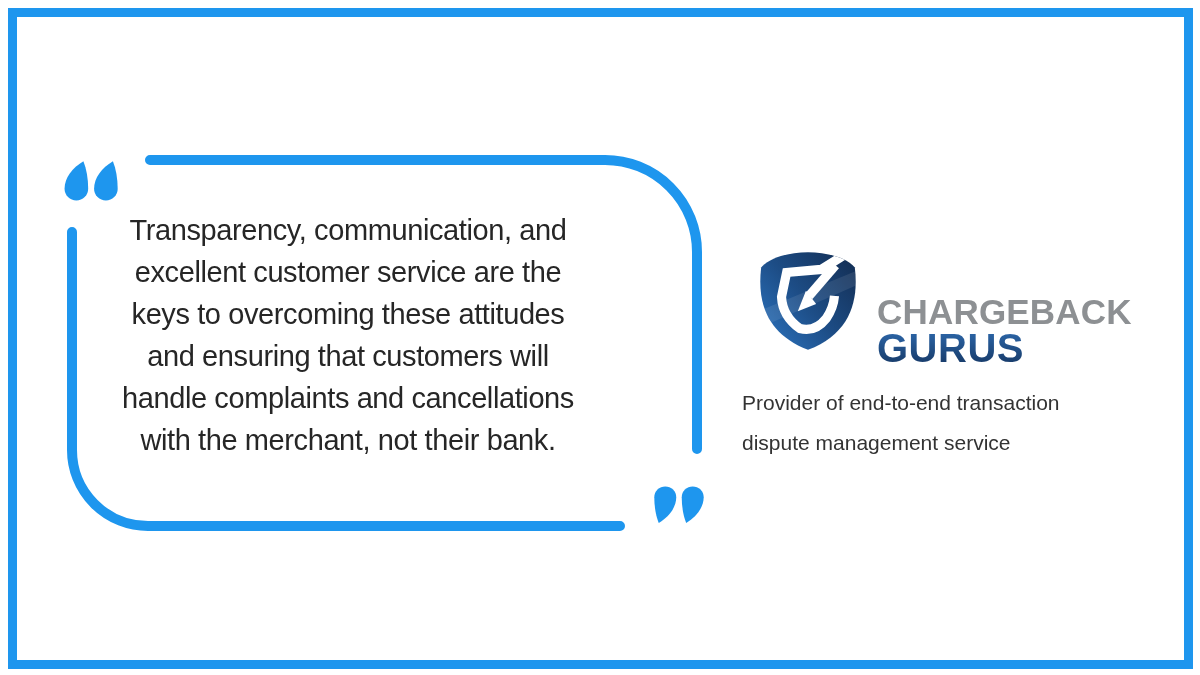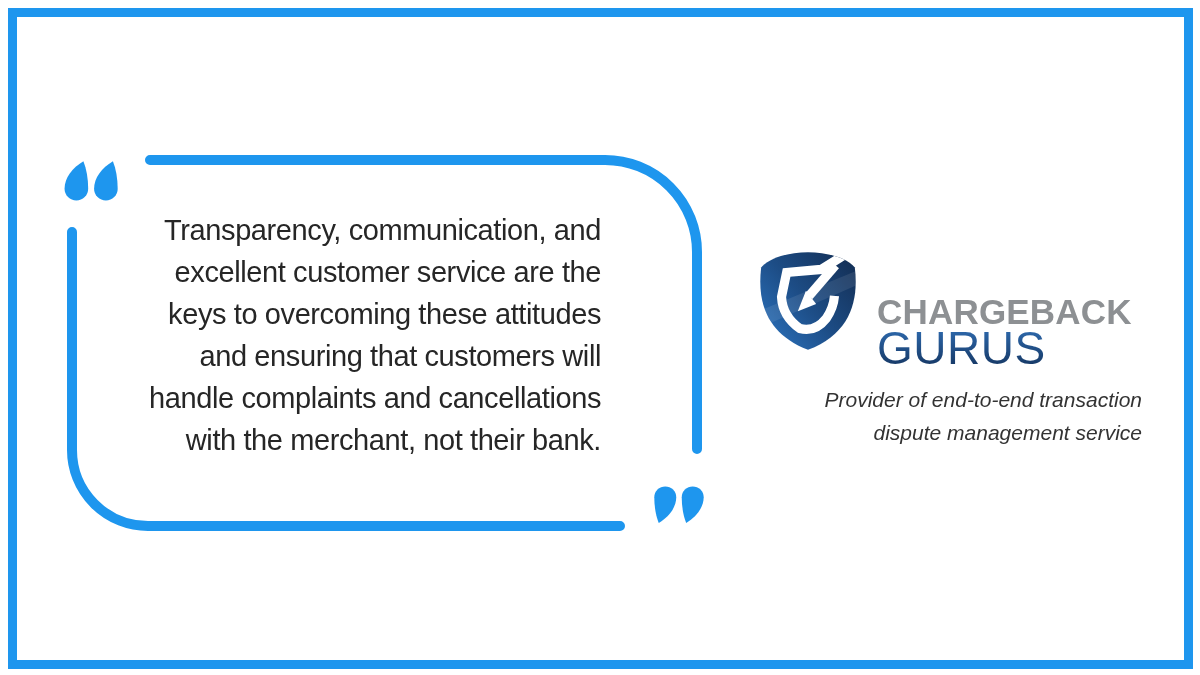--- a/index.html
+++ b/index.html
@@ -46,21 +46,21 @@
     left: 654px;
     top: 485px;
     width: 53px;
     height: 38px;
   }
   .quote-text {
     position: absolute;
     left: 95px;
     top: 209px;
     width: 506px;
-    text-align: right;
+    text-align: center;
     font-size: 29px;
     line-height: 42px;
     letter-spacing: -0.4px;
     color: var(--quote_text, #262626);
     white-space: pre-line;
   }
   .brand {
     position: absolute;
     left: 752px;
     top: 249px;
@@ -81,40 +81,39 @@
   }
   .brand-line1 {
     font-size: 35px;
     font-weight: bold;
     line-height: 34px;
     letter-spacing: 0.2px;
     color: var(--brand_gray, #8d9093);
     margin-top: 34px;
   }
   .brand-line2 {
-    font-size: 46px;
-    font-weight: normal;
+    font-size: 40px;
+    font-weight: bold;
     line-height: 40px;
     letter-spacing: 0.5px;
     margin-top: -1px;
     color: var(--brand_blue_bottom, #1c4276);
     background: linear-gradient(180deg, var(--brand_blue_top, #2e6aae) 0%, var(--brand_blue_bottom, #153662) 100%);
     -webkit-background-clip: text;
     background-clip: text;
     -webkit-text-fill-color: transparent;
   }
   .tagline {
     position: absolute;
     left: 742px;
     top: 383px;
     width: 400px;
-    text-align: right;
-    font-style: italic;
+    text-align: left;
     font-size: 21px;
-    line-height: 33px;
+    line-height: 40px;
     color: var(--tagline, #333333);
     white-space: pre-line;
   }
 </style>
 </head>
 <body>
 
 <div class="canvas">
 
   <div class="outer-border"></div>

